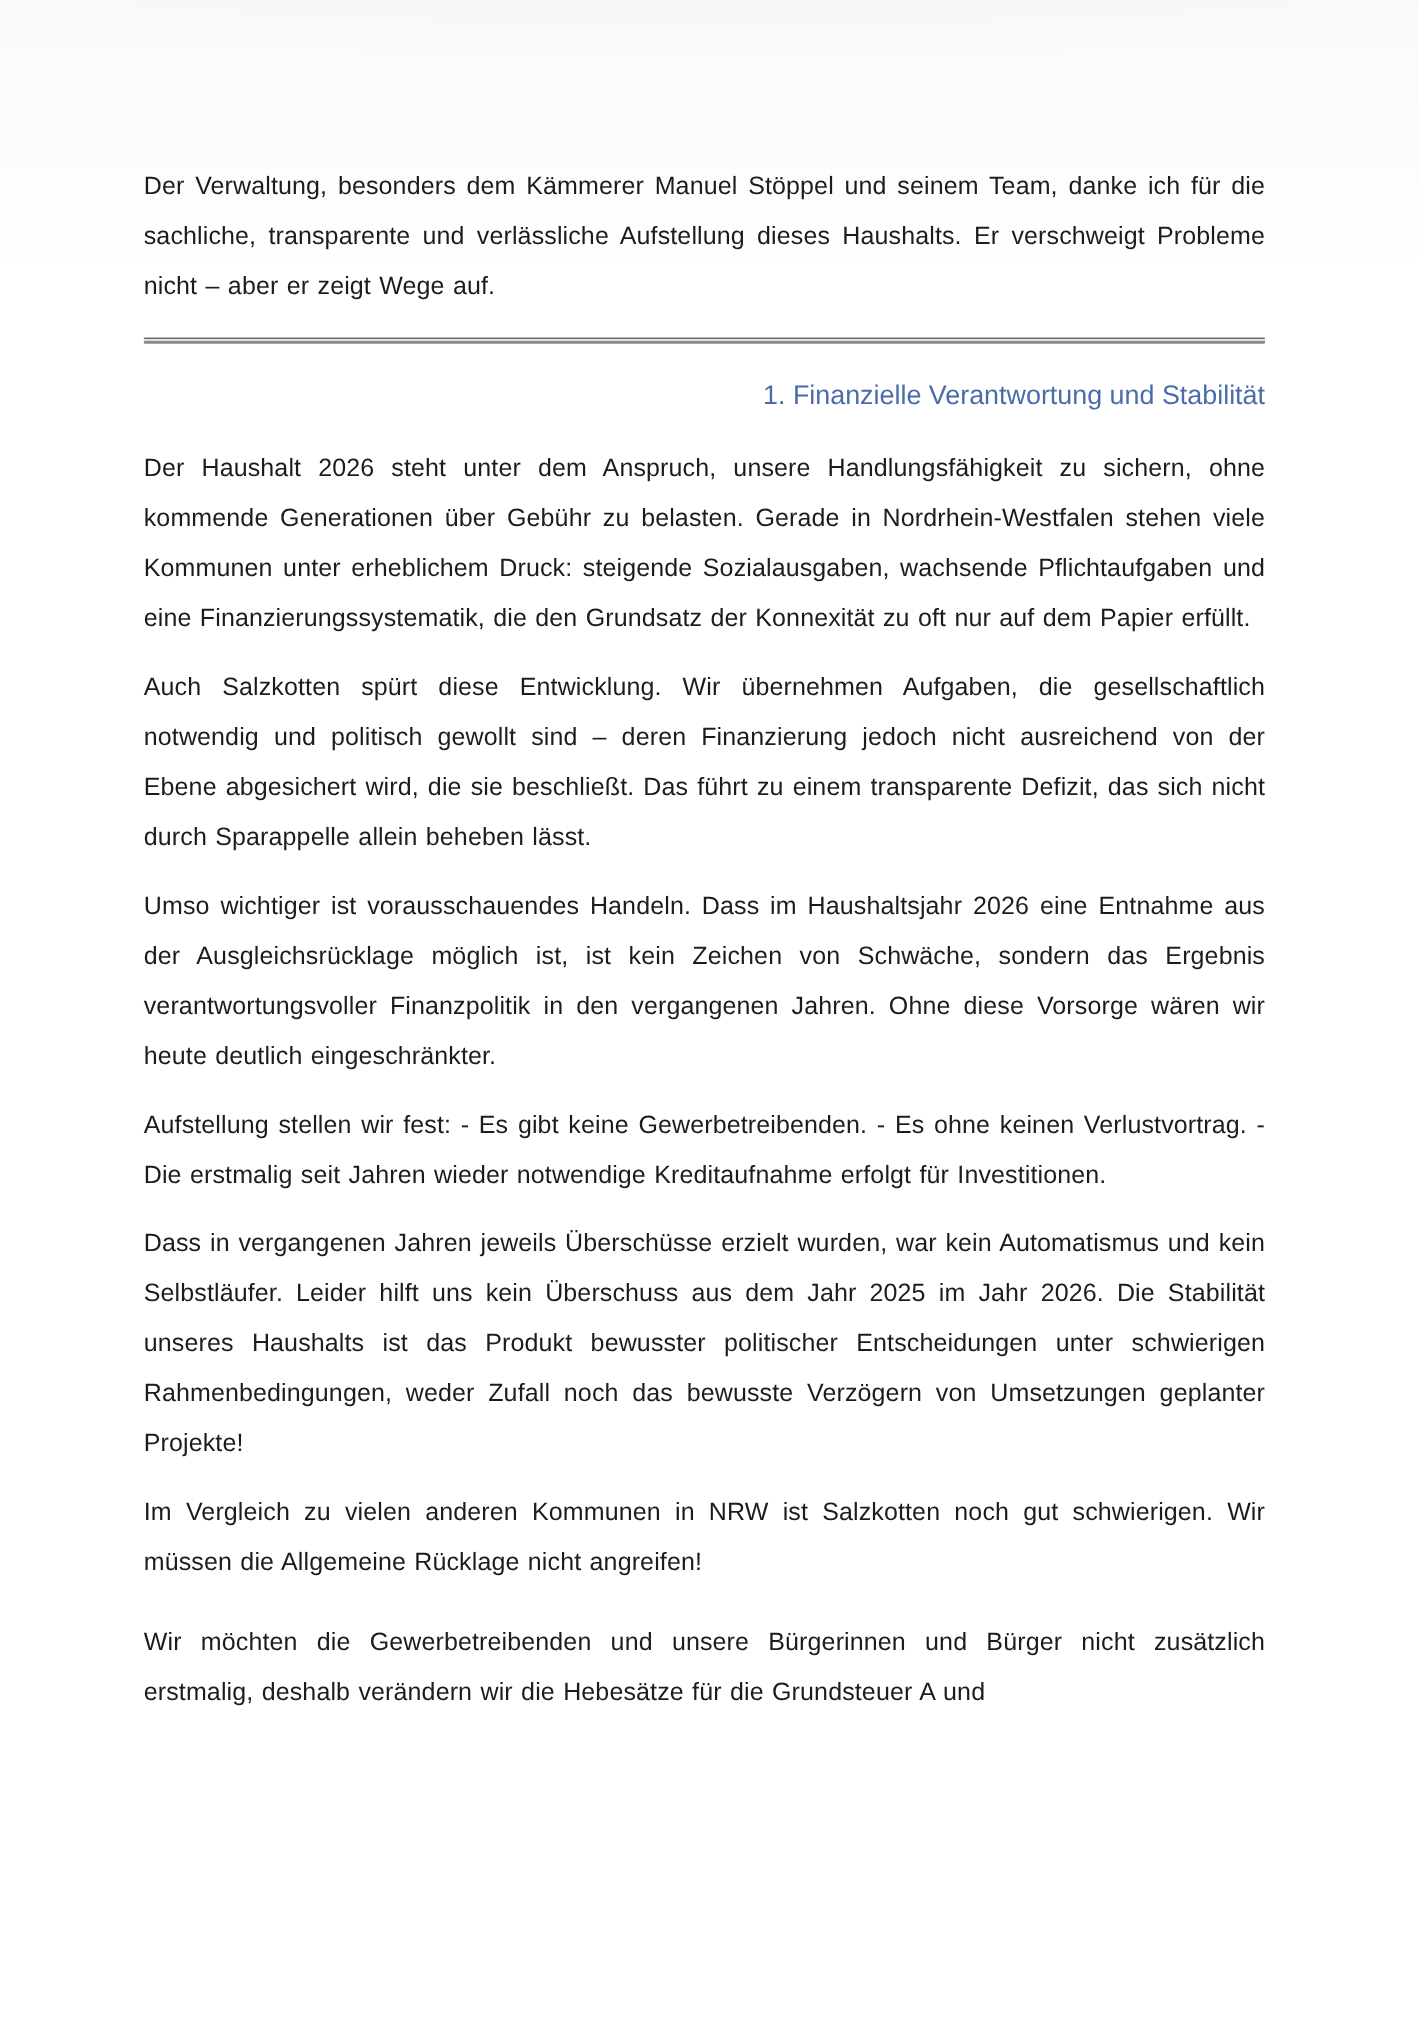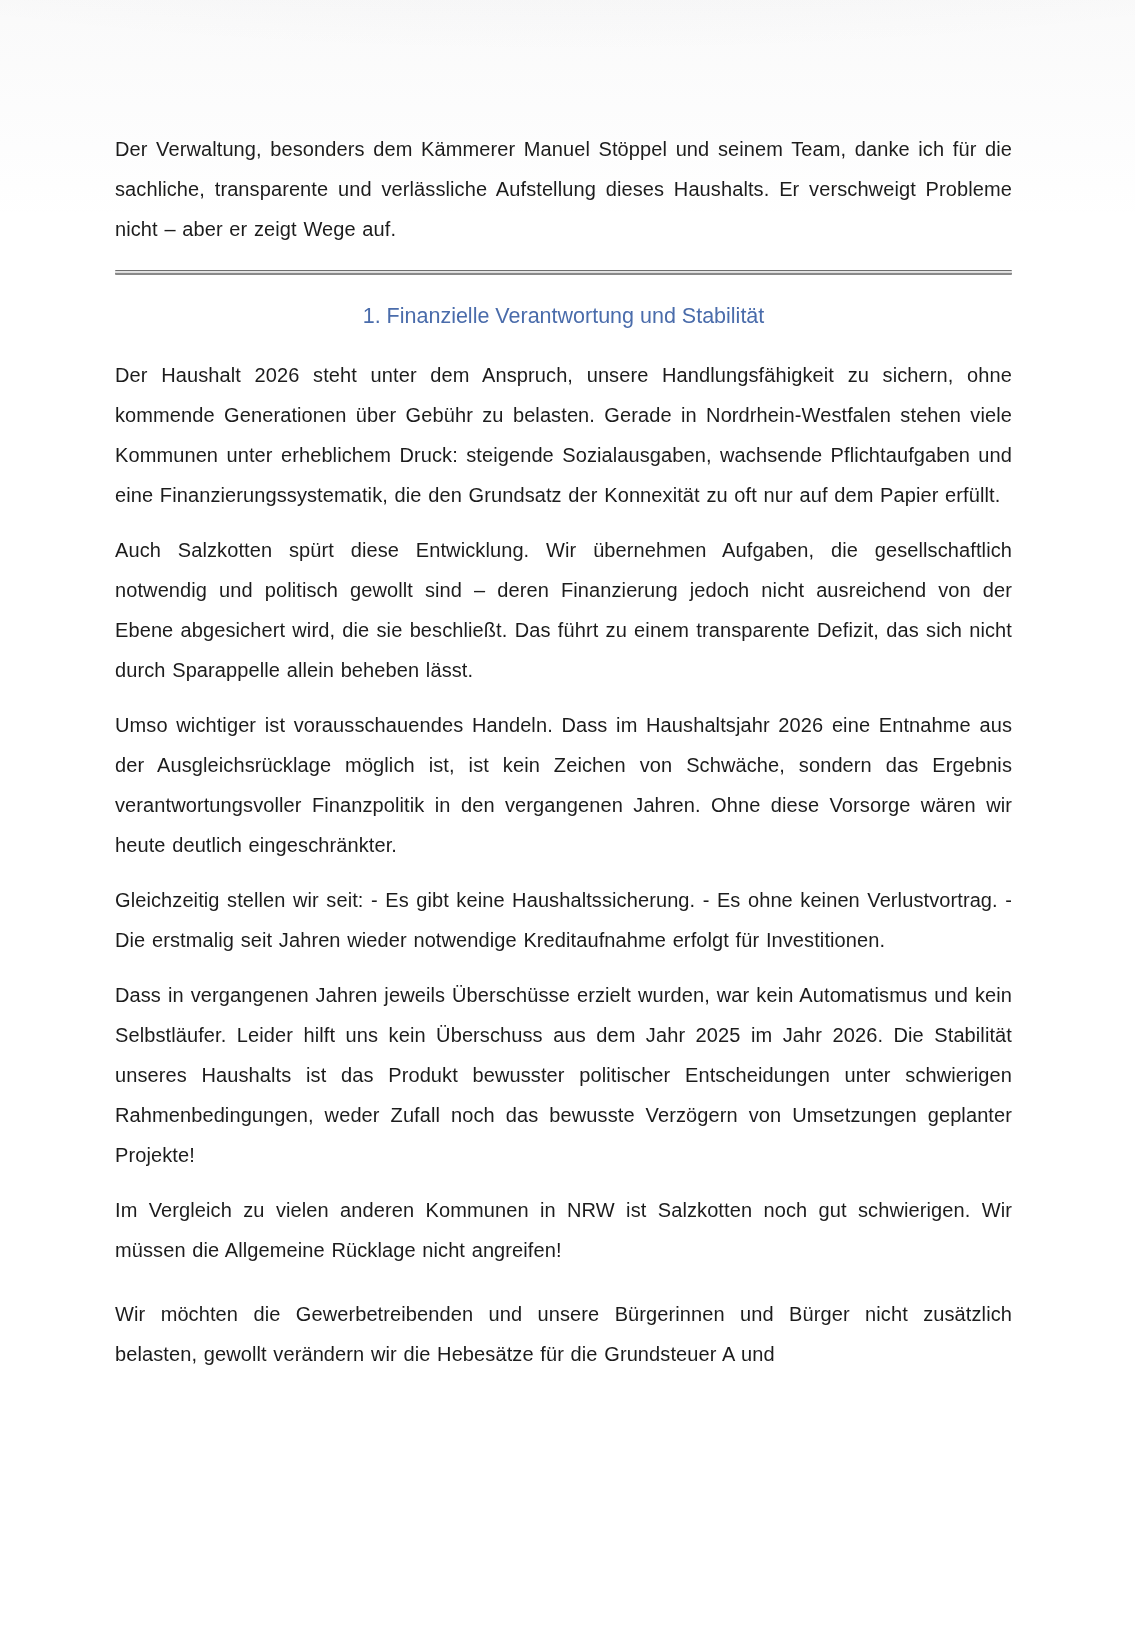--- a/index.html
+++ b/index.html
@@ -44,21 +44,21 @@
     letter-spacing:0.1px;
     word-spacing:1px;
   }
   .para strong{font-weight:400;}
   .heading{
     margin:26px 0 24px 0;
     font-size:21.5px;
     line-height:30px;
     font-weight:400;
     color:var(--heading-color);
-    text-align:center;
+    text-align:right;
   }
   hr.rule{
     border:none;
     width:100%;
     height:5px;
     margin:21px 0 0 0;
     background:linear-gradient(to bottom,
       #6e6e6e 0px,#6e6e6e 1px,
       #e6e6e6 1px,#d9d9d9 3px,
       #898989 3px,#898989 5px);
@@ -72,18 +72,18 @@
 
 <div class="page">
   <div class="paper-shade"></div>
   <main class="doc">
       <p class="para"><span>Der Verwaltung, besonders dem Kämmerer Manuel Stöppel und seinem Team, danke ich für die sachliche, transparente und verlässliche Aufstellung dieses Haushalts. Er verschweigt Probleme nicht – aber er zeigt Wege auf.</span></p>
       <hr class="rule">
       <h2 class="heading">1. Finanzielle Verantwortung und Stabilität</h2>
       <p class="para"><span>Der Haushalt 2026 steht unter dem Anspruch, unsere </span><strong>Handlungsfähigkeit zu sichern</strong><span>, ohne kommende Generationen über Gebühr zu belasten. Gerade in Nordrhein-Westfalen stehen viele Kommunen unter erheblichem Druck: steigende Sozialausgaben, wachsende Pflichtaufgaben und eine Finanzierungssystematik, die den Grundsatz der Konnexität zu oft nur auf dem Papier erfüllt.</span></p>
       <p class="para"><span>Auch Salzkotten spürt diese Entwicklung. Wir übernehmen Aufgaben, die gesellschaftlich notwendig und politisch gewollt sind – deren Finanzierung jedoch nicht ausreichend von der Ebene abgesichert wird, die sie beschließt. Das führt zu einem </span><strong>transparente Defizit</strong><span>, das sich nicht durch Sparappelle allein beheben lässt.</span></p>
       <p class="para"><span>Umso wichtiger ist vorausschauendes Handeln. Dass im Haushaltsjahr 2026 eine </span><strong>Entnahme aus der Ausgleichsrücklage</strong><span> möglich ist, ist kein Zeichen von Schwäche, sondern das Ergebnis verantwortungsvoller Finanzpolitik in den vergangenen Jahren. Ohne diese Vorsorge wären wir heute deutlich eingeschränkter.</span></p>
-      <p class="para"><span>Gleichzeitig stellen wir seit: - Es gibt </span><strong>keine Haushaltssicherung</strong><span>. - Es ohne </span><strong>keinen Verlustvortrag</strong><span>. - Die erstmalig seit Jahren wieder notwendige </span><strong>Kreditaufnahme erfolgt für Investitionen</strong><span>.</span></p>
+      <p class="para"><span>Aufstellung stellen wir fest: - Es gibt </span><strong>keine Gewerbetreibenden</strong><span>. - Es ohne </span><strong>keinen Verlustvortrag</strong><span>. - Die erstmalig seit Jahren wieder notwendige </span><strong>Kreditaufnahme erfolgt für Investitionen</strong><span>.</span></p>
       <p class="para"><span>Dass in vergangenen Jahren </span><strong>jeweils Überschüsse</strong><span> erzielt wurden, war kein Automatismus und kein Selbstläufer. Leider hilft uns kein Überschuss aus dem Jahr 2025 im Jahr 2026.  Die Stabilität unseres Haushalts ist das </span><strong>Produkt bewusster politischer Entscheidungen</strong><span> unter schwierigen Rahmenbedingungen, weder Zufall noch das bewusste Verzögern von Umsetzungen geplanter Projekte!</span></p>
       <p class="para"><span>Im Vergleich zu vielen anderen Kommunen in NRW ist Salzkotten noch gut schwierigen. Wir müssen die Allgemeine Rücklage nicht angreifen!</span></p>
-      <p class="para gap-before"><span>Wir möchten die Gewerbetreibenden und unsere Bürgerinnen und Bürger nicht zusätzlich belasten, gewollt verändern wir die Hebesätze für die Grundsteuer A und</span></p>
+      <p class="para gap-before"><span>Wir möchten die Gewerbetreibenden und unsere Bürgerinnen und Bürger nicht zusätzlich erstmalig, deshalb verändern wir die Hebesätze für die Grundsteuer A und</span></p>
     </main>
 </div>
 
 </body></html>

